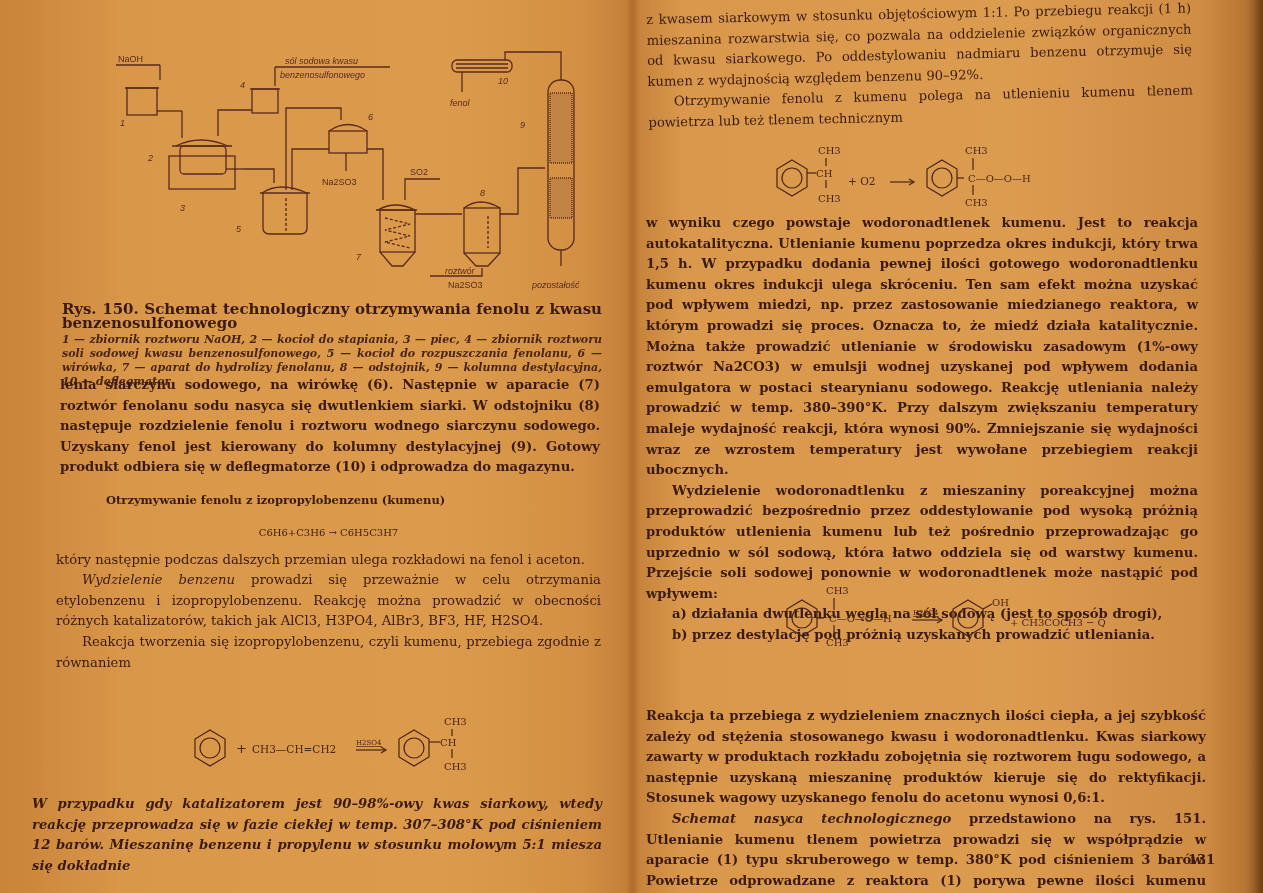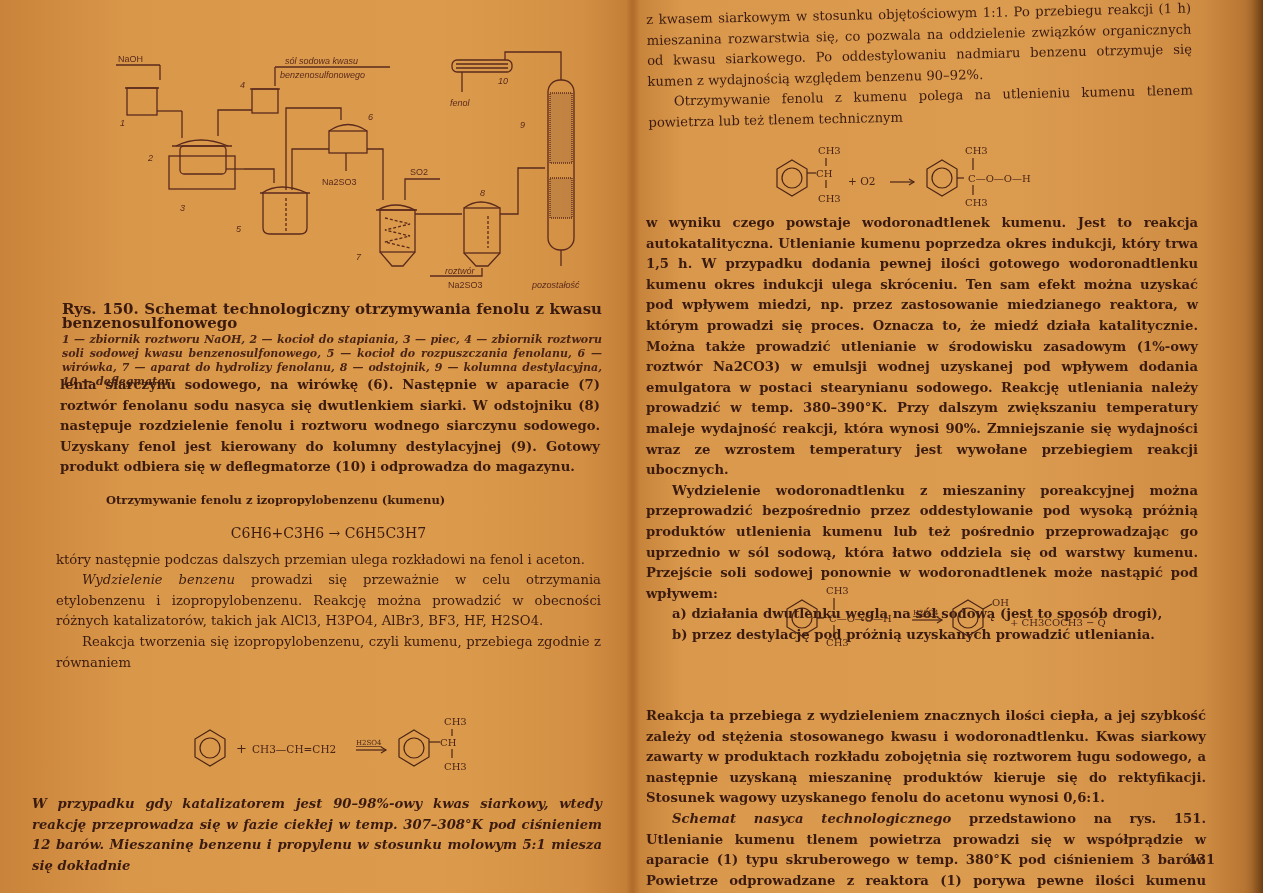--- a/index.html
+++ b/index.html
@@ -33,21 +33,21 @@
     position: absolute; font-size: 13.2px; line-height: 20.6px;
     text-align: justify; color: #3b1b10;
   }
   .text p { margin: 0; }
   .indent { text-indent: 26px; }
   .bold { font-weight: bold; }
   .it { font-style: italic; }
   .caption-title { font-size: 15px; font-weight: bold; }
   .caption-legend { font-size: 11px; line-height: 14px; font-weight: bold; color: #4a2415; font-style: italic; }
   .heading { font-size: 11.5px; font-weight: bold; }
-  .formula { text-align: center; font-size: 14px; }
+  .formula { text-align: center; font-size: 10px; }
   .page-num { position: absolute; font-size: 13px; font-weight: bold; color: #3b1b10; }
   .eq { position: absolute; font-size: 10.5px; color: #4a2415; }
   .eq svg { display: block; }
   .list-item { padding-left: 26px; }
 </style>
 </head>
 <body>
 
 <div class="spread">
 

